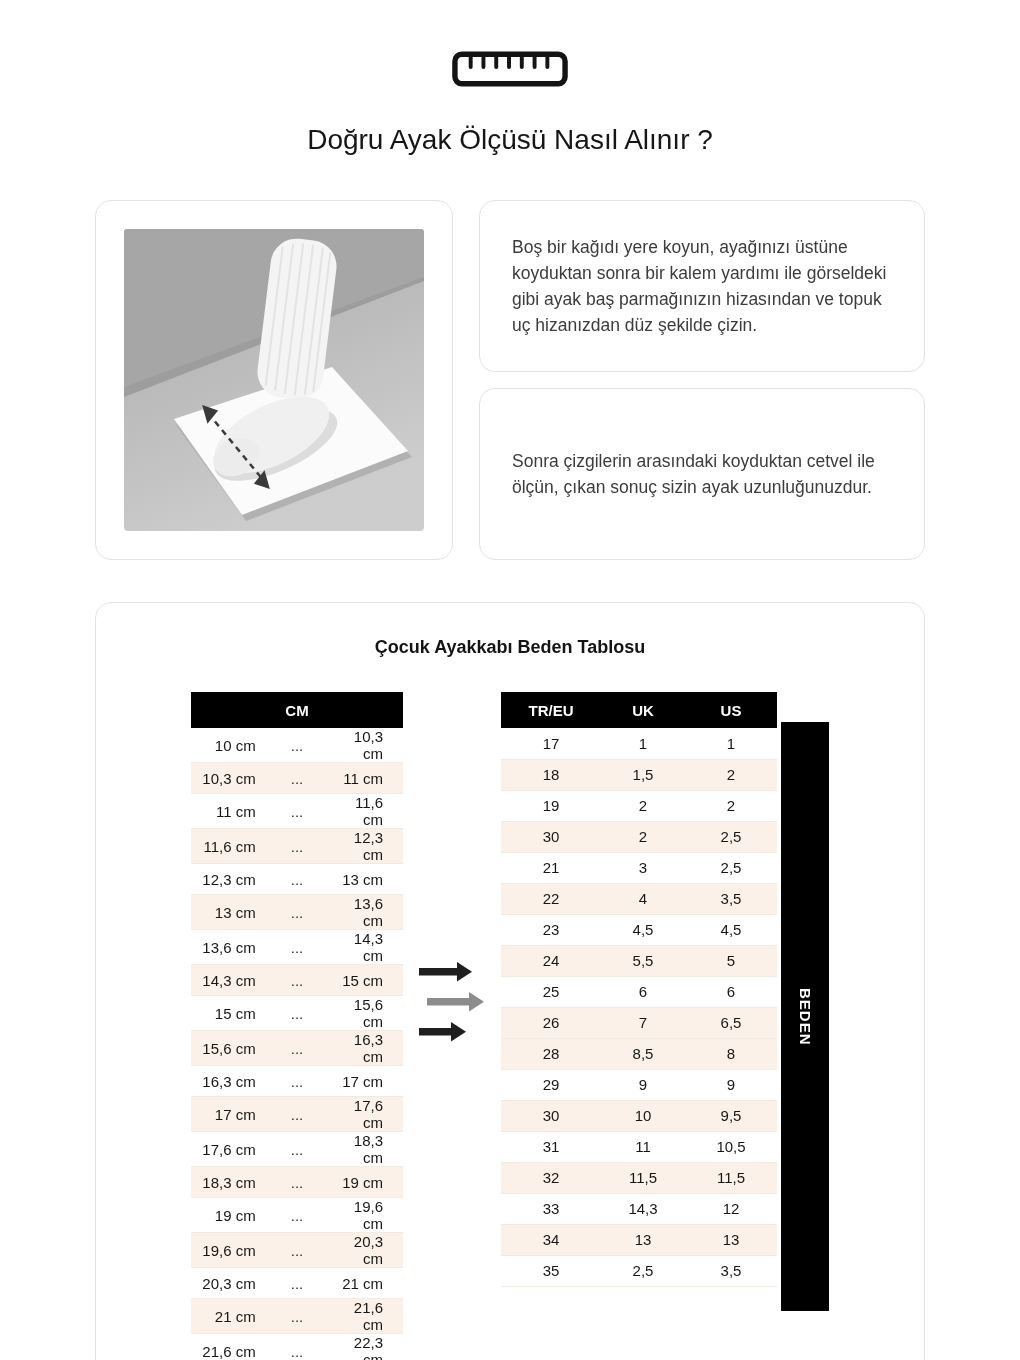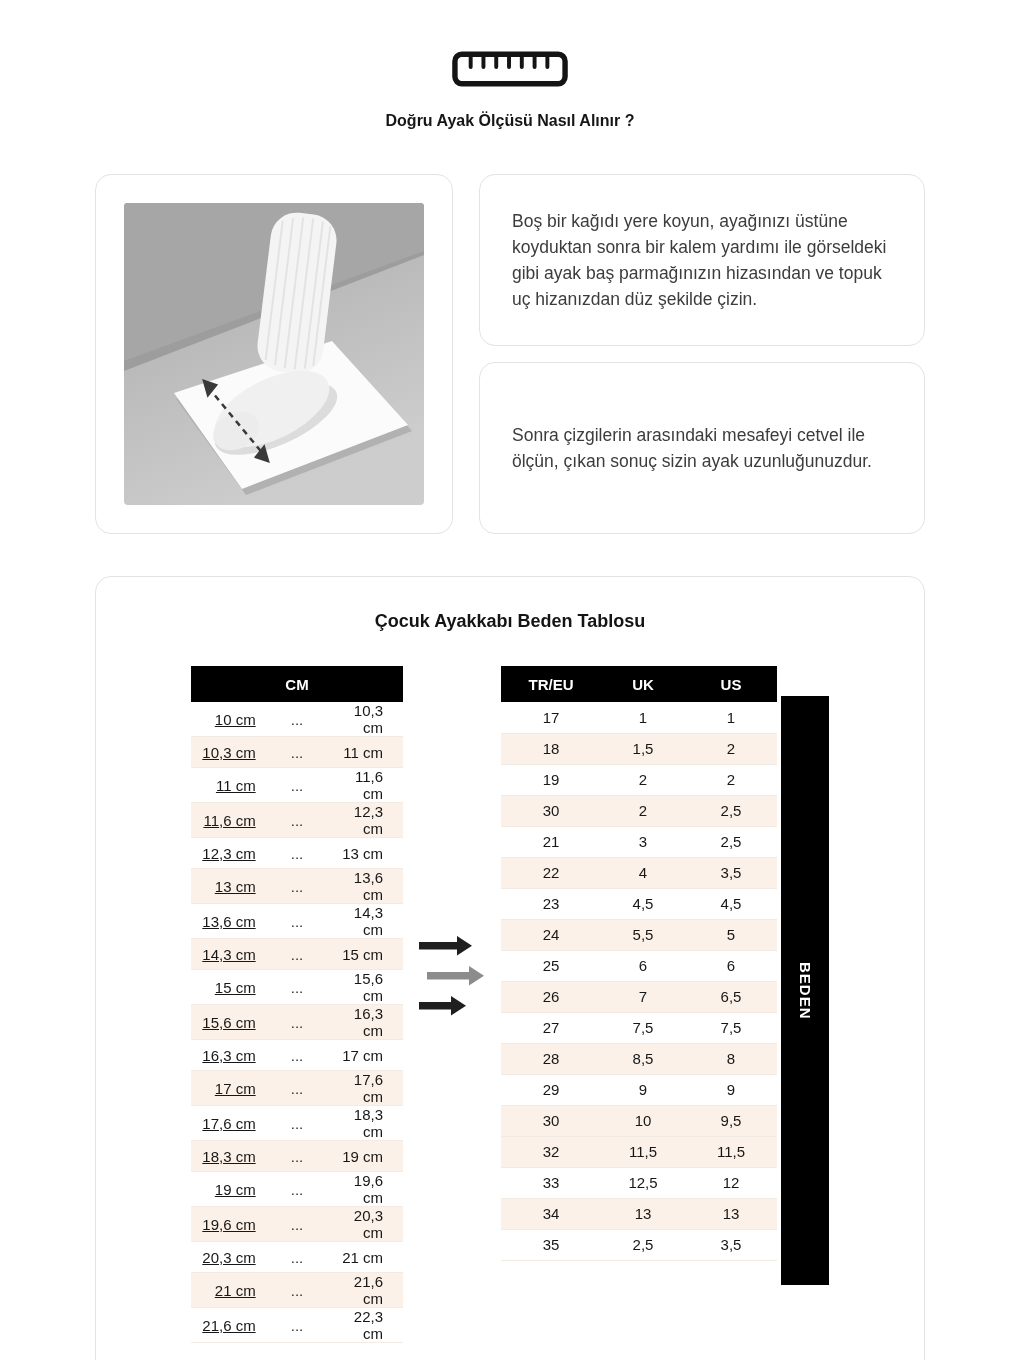--- a/index.html
+++ b/index.html
@@ -5,21 +5,21 @@
   * { margin:0; padding:0; box-sizing:border-box; }
   html,body { background:#fff; }
   body {
     width:1020px; height:1360px; overflow:hidden; margin:0 auto;
     font-family:"Liberation Sans", sans-serif; color:#1a1a1a;
   }
 
   
   .top-header { text-align:center; padding-top:50px; }
   .ruler-wrap { display:inline-block; }
-  .page-title { font-size:16px; font-weight:bold; margin-top:20px; color:#161616; }
+  .page-title { font-size:28px; font-weight:normal; margin-top:32px; color:#161616; }
 
   
   .instructions { display:flex; gap:26px; margin:44px 95px 0 95px; }
   .photo-card {
     flex:0 0 357px; height:360px; border:1px solid #e3e3e3; border-radius:16px;
     padding:28px; background:#fff;
   }
   .photo-frame { width:100%; height:100%; overflow:hidden; border-radius:4px; }
   .text-cards { flex:1; display:flex; flex-direction:column; gap:16px; }
   .text-card {
@@ -40,21 +40,21 @@
   table { border-collapse:collapse; table-layout:fixed; }
   thead th {
     background:var(--table-header-bg,#000); color:var(--table-header-text,#fff);
     font-size:15px; font-weight:bold; height:36px;
   }
   tbody td { height:31px; font-size:15px; color:#171717; }
   tbody tr { background:#fff; border-bottom:1px solid #f1ebe3; }
   tbody tr.alt { background:var(--row-alt,#fcf1e8); }
 
   .cm-table { width:212px; }
-  .cm-table td.cell-from { width:42%; text-align:right; padding-right:6px;text-decoration:underline; }
+  .cm-table td.cell-from { width:42%; text-align:right; padding-right:6px; }
   .cm-table td.cell-sep  { width:16%; text-align:center; color:#2a2a2a; }
   .cm-table td.cell-to   { width:42%; text-align:right; padding-right:20px; }
 
   .arrows-spacer { width:98px; height:619px; display:flex; align-items:center; justify-content:center; }
 
   .size-table { width:276px; }
   .size-table th, .size-table td { text-align:center; }
   .size-table col.c1 { width:100px; } .size-table col.c2 { width:84px; } .size-table col.c3 { width:92px; }
 
   .beden-bar {
@@ -133,21 +133,21 @@
           </g>
         </svg>
       </div>
     </div>
 
     <div class="text-cards">
       <div class="text-card">
         <p>Boş bir kağıdı yere koyun, ayağınızı üstüne koyduktan sonra bir kalem yardımı ile görseldeki gibi ayak baş parmağınızın hizasından ve topuk uç hizanızdan düz şekilde çizin.</p>
       </div>
       <div class="text-card">
-        <p>Sonra çizgilerin arasındaki mesafeyi cetvel ile ölçün, çıkan sonuç sizin ayak uzunluğunuzdur.</p>
+        <p>Sonra çizgilerin arasındaki koyduktan cetvel ile ölçün, çıkan sonuç sizin ayak uzunluğunuzdur.</p>
       </div>
     </div>
   </div>
 
   <div class="table-card">
     <h2 class="table-title">Çocuk Ayakkabı Beden Tablosu</h2>
 
     <div class="tables-row">
 
       <table class="cm-table">
@@ -325,48 +325,48 @@
             <tr>
               <td>25</td>
               <td>6</td>
               <td>6</td>
             </tr>
             <tr class="alt">
               <td>26</td>
               <td>7</td>
               <td>6,5</td>
             </tr>
-            <tr>
-              <td>27</td>
-              <td>7,5</td>
-              <td>7,5</td>
-            </tr>
             <tr class="alt">
               <td>28</td>
               <td>8,5</td>
               <td>8</td>
             </tr>
             <tr>
               <td>29</td>
               <td>9</td>
               <td>9</td>
             </tr>
             <tr class="alt">
               <td>30</td>
               <td>10</td>
               <td>9,5</td>
             </tr>
+            <tr>
+              <td>31</td>
+              <td>11</td>
+              <td>10,5</td>
+            </tr>
             <tr class="alt">
               <td>32</td>
               <td>11,5</td>
               <td>11,5</td>
             </tr>
             <tr>
               <td>33</td>
-              <td>12,5</td>
+              <td>14,3</td>
               <td>12</td>
             </tr>
             <tr class="alt">
               <td>34</td>
               <td>13</td>
               <td>13</td>
             </tr>
             <tr>
               <td>35</td>
               <td>2,5</td>

